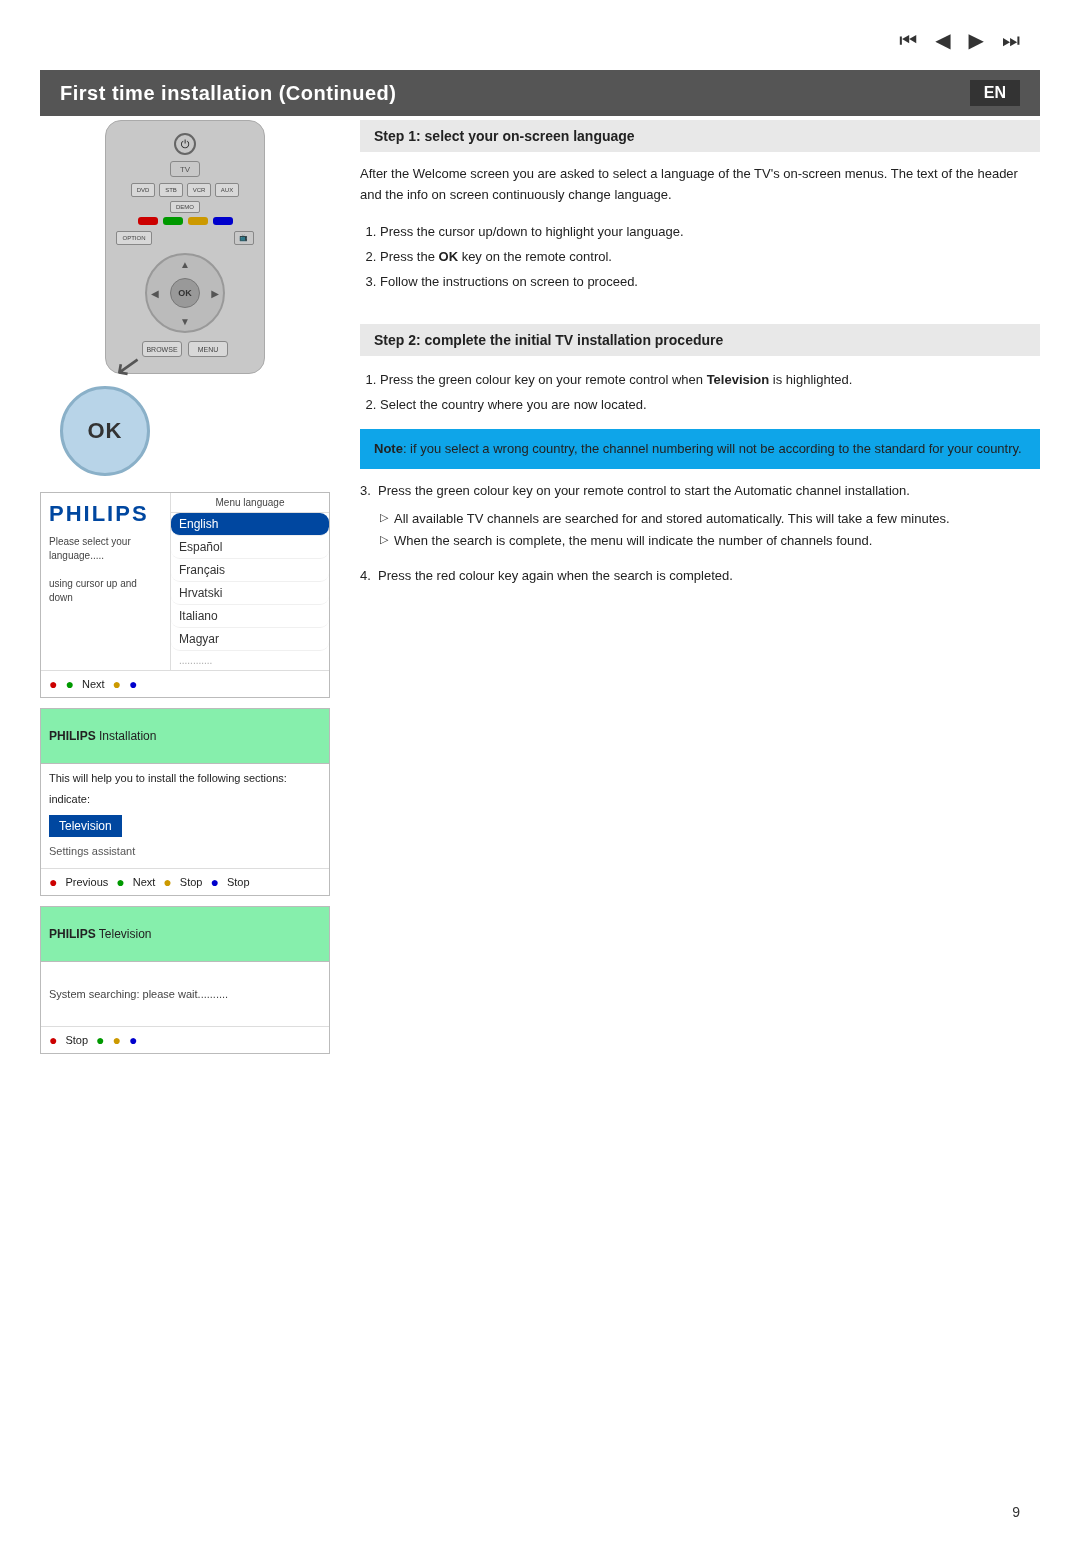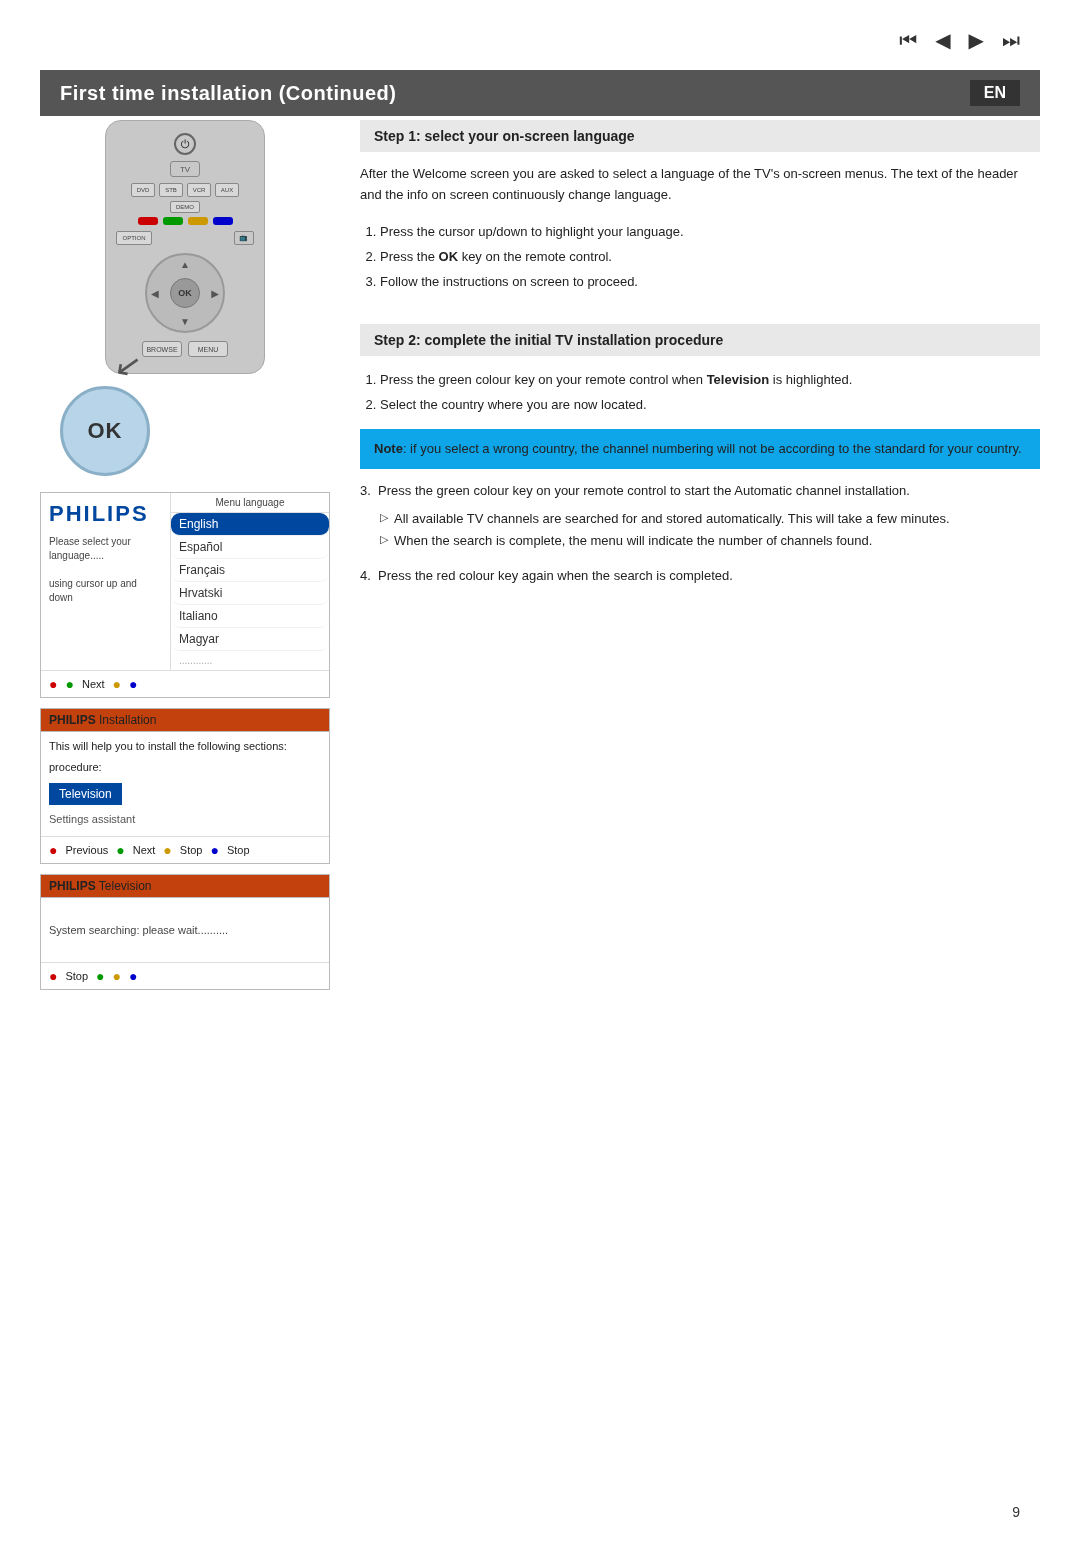--- a/index.html
+++ b/index.html
@@ -274,23 +274,23 @@
     }
 
     
     .screen-box {
       border: 1px solid #bbb;
       background: #fff;
       margin-bottom: 10px;
       width: 290px;
     }
     .screen-box-header {
-      background: #c2410c;
+      background: #86efac;
       border-bottom: 1px solid #bbb;
-      padding: 4px 8px;
+      padding: 20px 8px;
       font-size: 12px;
     }
     .screen-box-header .brand {
       font-weight: bold;
     }
     .screen-box-body {
       padding: 6px 8px;
     }
 
     
@@ -564,21 +564,21 @@
       <span>Next</span>
       <span class="dot-yellow">●</span>
       <span class="dot-blue">●</span>
     </div>
   </div>
 
   <div class="screen-box install-screen">
     <div class="screen-box-header"><span class="brand">PHILIPS</span> <span>Installation</span></div>
     <div class="screen-box-body">
       <div>This will help you to install the following sections:</div>
-      <div style="margin:4px 0;">procedure:</div>
+      <div style="margin:4px 0;">indicate:</div>
       <div class="tv-highlight">Television</div>
       <div class="settings-text">Settings assistant</div>
     </div>
     <div class="lang-footer">
       <span class="dot-red">●</span>
       <span>Previous</span>
       <span class="dot-green">●</span>
       <span>Next</span>
       <span class="dot-yellow">●</span>
       <span>Stop</span>

